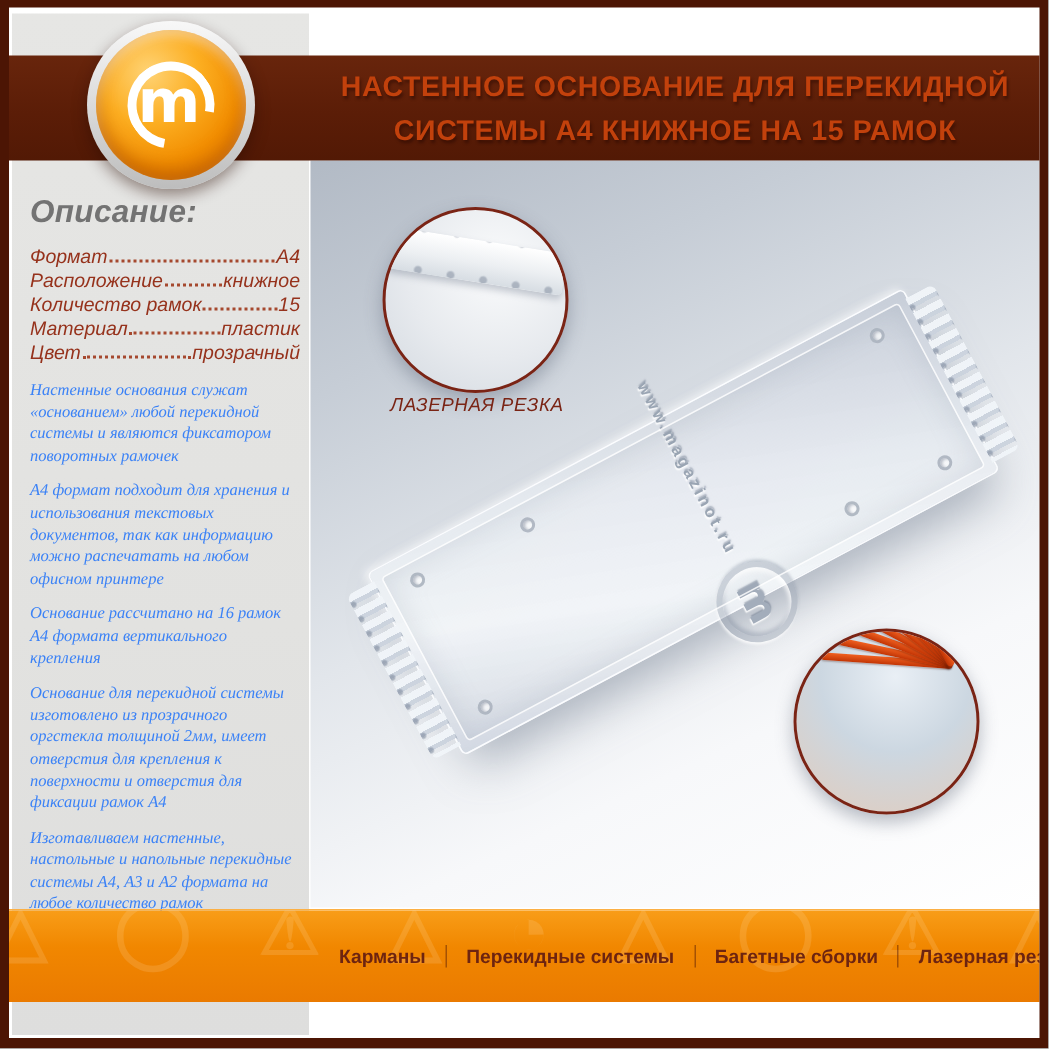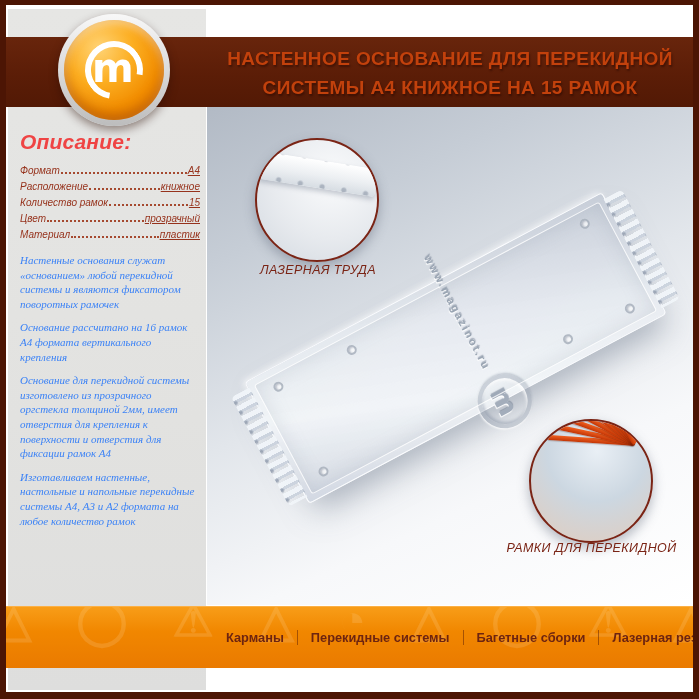--- a/index.html
+++ b/index.html
@@ -55,26 +55,26 @@
   }
   .logo-mark span {
     transform:rotate(35deg);
     color:#fff; font-weight:bold; font-size:40px; line-height:1;
     font-family:"DejaVu Sans", sans-serif; margin-top:-4px;
   }
   
   .sidebar { position:absolute; left:20px; top:130px; width:180px; z-index:2; }
   .sidebar-heading {
     font-size:21px; font-weight:bold; font-style:italic;
-    color:#ef4444; margin-bottom:9px; letter-spacing:.2px;
-  }
-  .spec-row { display:flex; align-items:baseline; font-size:10px; font-style:italic;
+    color:#737373; margin-bottom:9px; letter-spacing:.2px;
+  }
+  .spec-row { display:flex; align-items:baseline; font-size:13px; font-style:italic;
     color:#96321c; line-height:16px; }
   .spec-dots { flex:1; border-bottom:2px dotted #a5492f; margin:0 1px 3px; min-width:8px; }
-  .spec-value { white-space:nowrap;text-decoration:underline; }
+  .spec-value { white-space:nowrap; }
   .sidebar-paragraphs { margin-top:10px; }
   .sidebar-paragraphs p {
     font-size:11px; font-style:italic; color:#3b82f6;
     line-height:14.6px; margin-bottom:9px;font-family:Liberation Serif, serif;
   }
   
   .main-area {
     position:absolute; left:207px; top:107px; width:486px; height:498px;
     background:linear-gradient(155deg,#b2bac5 0%, #c6cdd6 22%, #e2e6eb 48%, #f7f8fa 72%, #ffffff 100%);
     overflow:hidden; z-index:2;
@@ -241,32 +241,33 @@
       <span>Расположение</span>
       <span class="spec-dots"></span>
       <span class="spec-value">книжное</span>
     </div>
     <div class="spec-row">
       <span>Количество рамок</span>
       <span class="spec-dots"></span>
       <span class="spec-value">15</span>
     </div>
     <div class="spec-row">
+      <span>Материал</span>
+      <span class="spec-dots"></span>
+      <span class="spec-value">пластик</span>
+    </div>
+    <div class="spec-row">
       <span>Цвет</span>
       <span class="spec-dots"></span>
       <span class="spec-value">прозрачный</span>
-    </div>
-    <div class="spec-row">
-      <span>Материал</span>
-      <span class="spec-dots"></span>
-      <span class="spec-value">пластик</span>
     </div>
 
     <div class="sidebar-paragraphs">
       <p>Настенные основания служат «основанием» любой перекидной системы и являются фиксатором поворотных рамочек</p>
+      <p>А4 формат подходит для хранения и использования текстовых документов, так как информацию можно распечатать на любом офисном принтере</p>
       <p>Основание рассчитано на 16 рамок А4 формата вертикального крепления</p>
       <p>Основание для перекидной системы изготовлено из прозрачного оргстекла толщиной 2мм, имеет отверстия для крепления к поверхности и отверстия для фиксации рамок А4</p>
       <p>Изготавливаем настенные, настольные и напольные перекидные системы А4, А3 и А2 формата на любое количество рамок</p>
     </div>
   </div>
 
   <div class="main-area">
 
     <div class="plate">
       <div class="comb left"></div>
@@ -281,35 +282,34 @@
         <span class="emboss-url">www.magazinot.ru</span>
         <span class="emboss-logo">
           <span>m</span>
         </span>
       </div>
     </div>
 
     <div class="callout callout-laser">
       <div class="edge-chip"></div>
     </div>
-    <div class="callout-label label-laser">ЛАЗЕРНАЯ ТРУДА</div>
+    <div class="callout-label label-laser">ЛАЗЕРНАЯ РЕЗКА</div>
 
     <div class="callout callout-frames">
       <div class="fan-comb"></div>
       <div class="fan-bar" style="transform:rotate(4deg);"></div>
       <div class="fan-bar" style="transform:rotate(12deg);"></div>
       <div class="fan-bar" style="transform:rotate(20deg);"></div>
       <div class="fan-bar" style="transform:rotate(28deg);"></div>
       <div class="fan-bar" style="transform:rotate(36deg);"></div>
       <div class="fan-bar" style="transform:rotate(44deg);"></div>
       <div class="fan-bar" style="transform:rotate(52deg);"></div>
       <div class="fan-bar" style="transform:rotate(60deg);"></div>
     </div>
     <div class="callout-label label-frames">
-      <div>РАМКИ ДЛЯ ПЕРЕКИДНОЙ</div>
     </div>
   </div>
 
   <div class="footer-band">
     <div class="footer-watermark">△ ◯ ⚠ △ ◔ △ ◯ ⚠ △ ◯ △ ⚠ ◯ △ ⚠</div>
     <div class="footer-menu">
       <div class="footer-menu-item">Карманы</div>
       <div class="footer-menu-item">Перекидные системы</div>
       <div class="footer-menu-item">Багетные сборки</div>
       <div class="footer-menu-item">Лазерная резка и гравировка</div>

